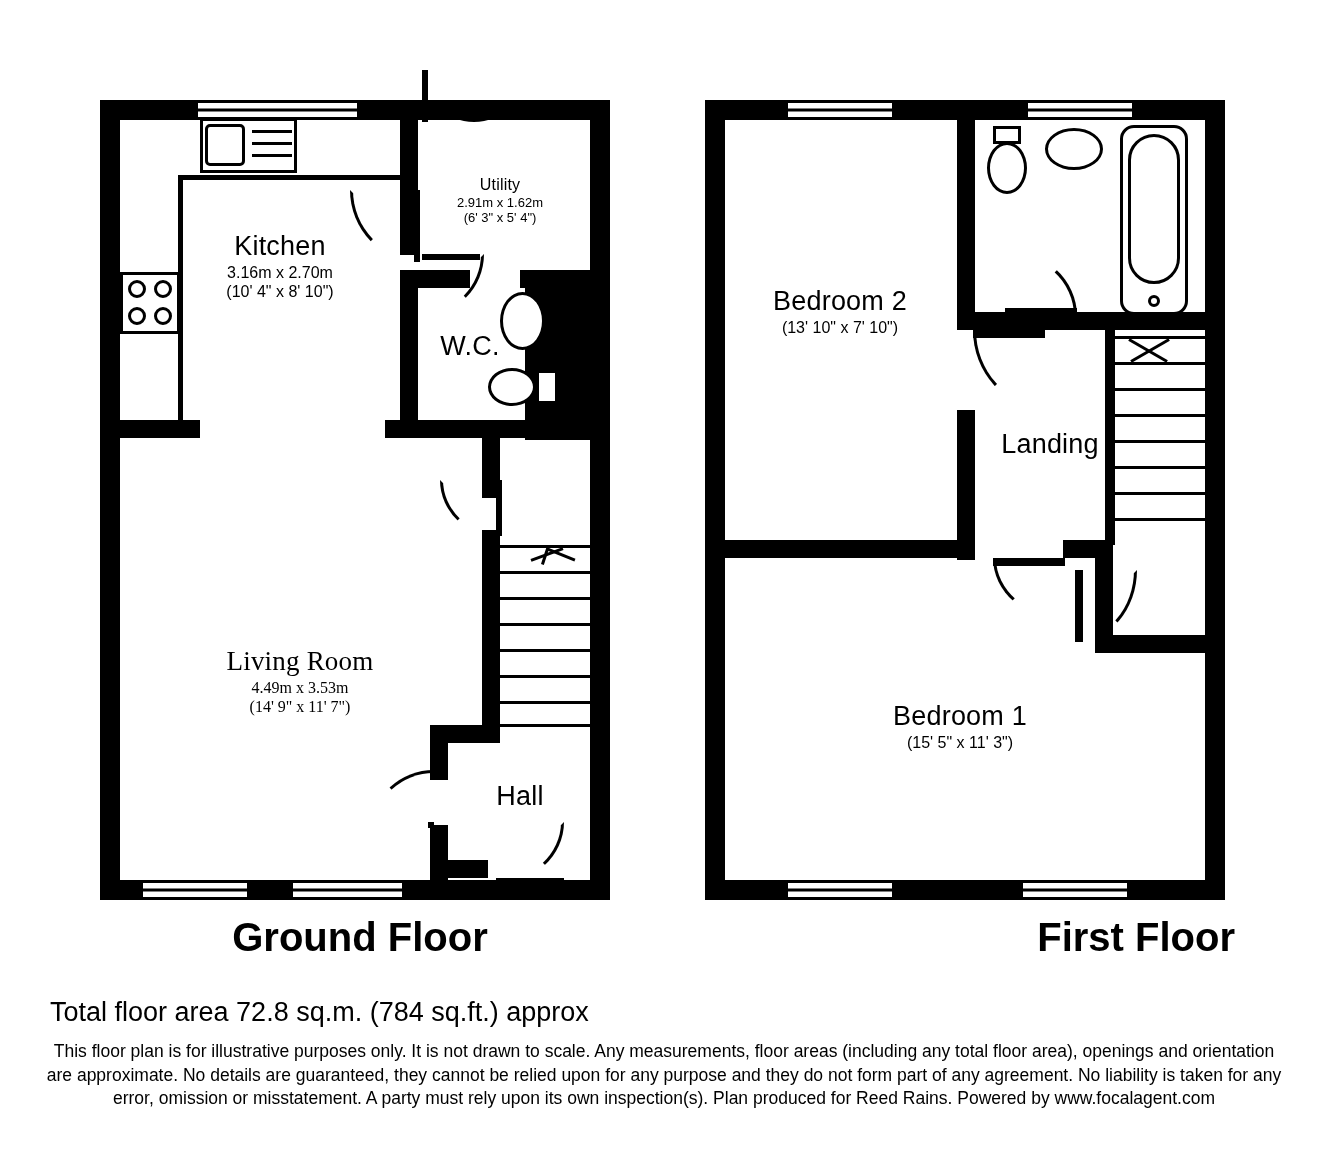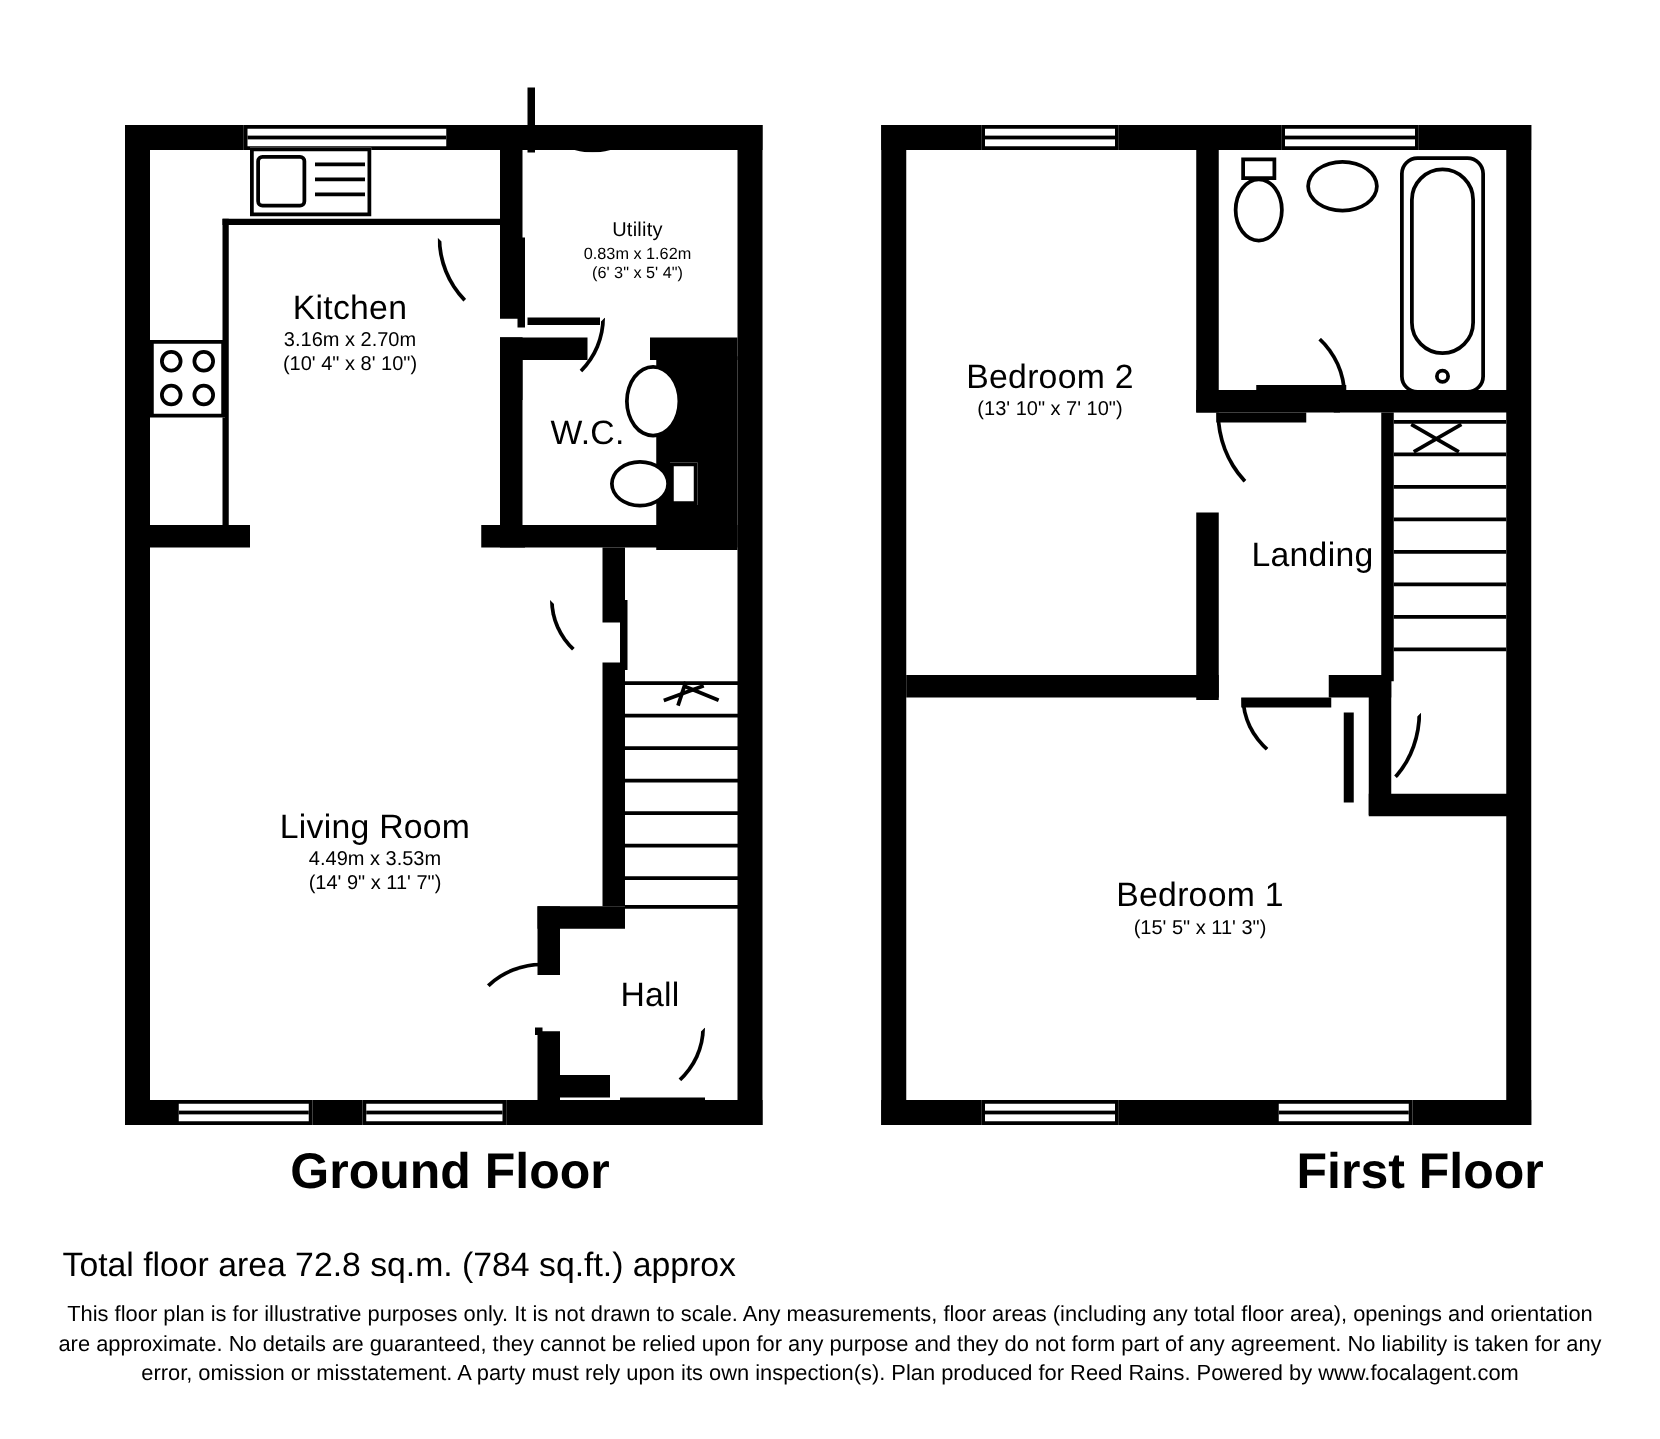--- a/index.html
+++ b/index.html
@@ -223,31 +223,31 @@
       <div class="stair-step" style="left:30px; top:8px; width:34px; height:3px; transform:rotate(-20deg);"></div>
       <div class="stair-step" style="left:46px; top:8px; width:30px; height:3px; transform:rotate(22deg);"></div>
     </div>
 
     <div class="label" style="left:60px; top:150px; width:240px;">
       <div class="rname">Kitchen</div>
       <div class="rdim">3.16m x 2.70m</div>
       <div class="rdim">(10' 4" x 8' 10")</div>
     </div>
 
-    <div class="label small" style="left:335px; top:95px; width:150px;">
+    <div class="label small" style="left:325px; top:95px; width:150px;">
       <div class="rname">Utility</div>
-      <div class="rdim">0.83m x 1.62m</div>
+      <div class="rdim">2.91m x 1.62m</div>
       <div class="rdim">(6' 3" x 5' 4")</div>
     </div>
 
     <div class="label plainonly" style="left:310px; top:250px; width:120px;">
       <div class="rname">W.C.</div>
     </div>
 
-    <div class="label" style="left:55px; top:565px; width:290px;">
+    <div class="label" style="left:55px; top:565px; width:290px;font-family:Liberation Serif, serif;">
       <div class="rname">Living Room</div>
       <div class="rdim">4.49m x 3.53m</div>
       <div class="rdim">(14' 9" x 11' 7")</div>
     </div>
 
     <div class="label plainonly" style="left:360px; top:700px; width:120px;">
       <div class="rname">Hall</div>
     </div>
   </div>
 

